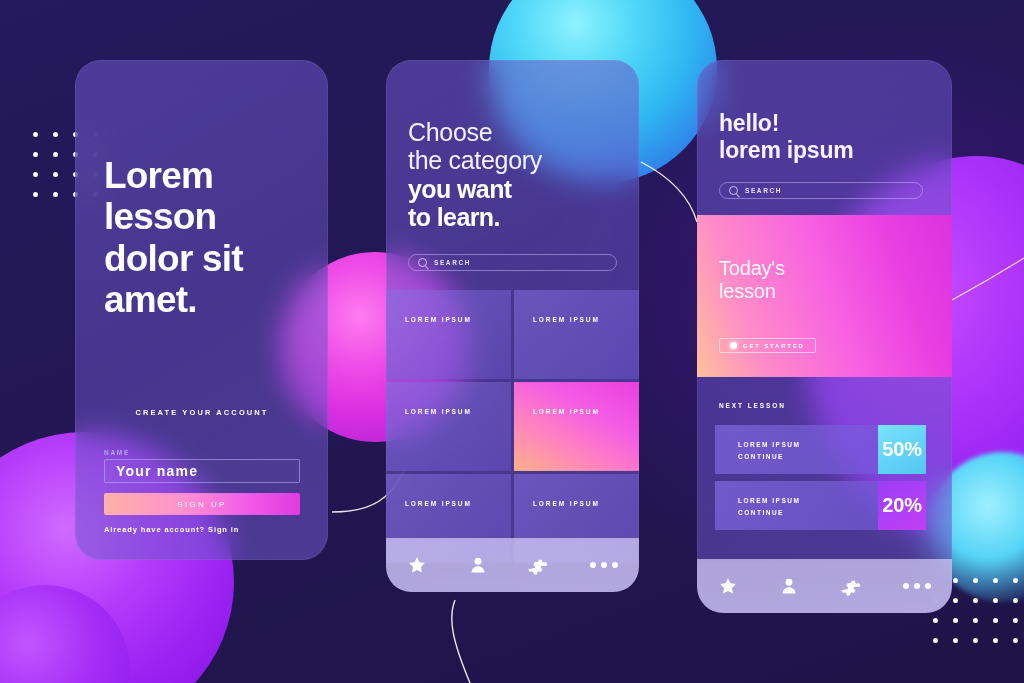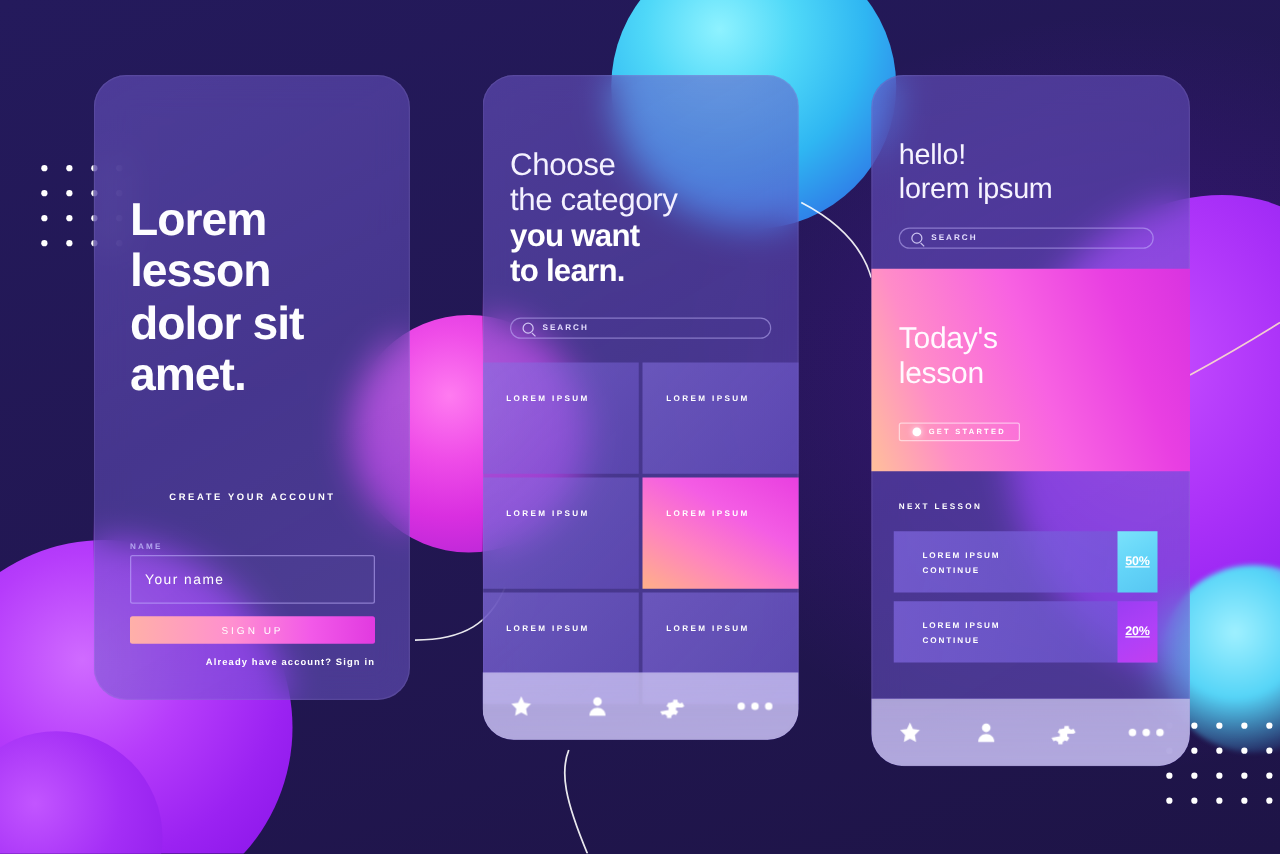--- a/index.html
+++ b/index.html
@@ -130,53 +130,54 @@
     margin-bottom: 32px;
   }
   .field-label {
     color: #b3a6ef;
     font-size: 6.5px;
     font-weight: 700;
     letter-spacing: 1.7px;
     margin-bottom: 3px;
   }
   .field-box {
-    height: 39px;
+    height: 24px;
     border: 1px solid rgba(195,180,255,0.55);
     border-radius: 2px;
     display: flex;
     align-items: center;
     padding: 0 11px;
     margin-bottom: 10px;
     color: #ffffff;
-    font-size: 11px;
+    font-size: 14px;
     letter-spacing: 1.2px;
     box-sizing: border-box;
     background: rgba(255,255,255,0.02);
+    font-weight: bold;
   }
   .btn-signup {
     height: 22px;
     border-radius: 2px;
     background: linear-gradient(90deg, #ffb0a8 0%, #ff8fd0 42%, #f259e8 74%, #e13ae0 100%);
     color: #ffffff;
     font-size: 8px;
     font-weight: 400;
     letter-spacing: 2.4px;
     display: flex;
     align-items: center;
     justify-content: center;
     margin-top: 4px;
     border: none;
     width: 100%;
     font-family: inherit;
     cursor: pointer;
   }
   .signin-row {
     margin-top: 10px;
-    text-align: right;
+    text-align: left;
     color: #ffffff;
     font-size: 7.5px;
     font-weight: 700;
     letter-spacing: 0.9px;
   }
   .signin-row .link { font-weight: 700; }
 
   
   .search-pill {
     height: 17px;
@@ -255,37 +256,37 @@
     font-weight: 700;
     letter-spacing: 1.9px;
   }
 
   
   .p3-head {
     position: absolute;
     left: 22px; top: 50px;
     color: #f6f3ff;
     font-size: 23px;
-    font-weight: 400;
+    font-weight: 700;
     line-height: 1.16;
     letter-spacing: -0.2px;
   }
   #p3-search { position: absolute; left: 22px; top: 122px; width: 204px; }
   .banner {
     position: absolute;
     left: 0; top: 155px;
     width: 100%;
     height: 162px;
     background: linear-gradient(70deg, #ffc09a 0%, #ff8cc8 22%, #f862e2 52%, #e93fe2 78%, #d933e0 100%);
   }
   .banner-title {
     position: absolute;
     left: 22px; top: 42px;
     color: #fff9ff;
-    font-size: 24px;
+    font-size: 20px;
     font-weight: 300;
     line-height: 1.15;
     letter-spacing: -0.2px;
   }
   .btn-started {
     position: absolute;
     left: 22px; top: 123px;
     height: 15px;
     border: 1px solid rgba(255,255,255,0.55);
     border-radius: 2px;
@@ -331,29 +332,28 @@
     flex: 1;
     padding: 14px 0 0 23px;
     box-sizing: border-box;
     color: #ffffff;
     font-size: 6.5px;
     font-weight: 700;
     letter-spacing: 1.5px;
     line-height: 1.9;
   }
   .pct {
-    width: 32px;
+    width: 48px;
     display: flex;
     align-items: center;
     justify-content: center;
     color: #ffffff;
-    font-size: 10px;
+    font-size: 20px;
     font-weight: 700;
     letter-spacing: -0.2px;
-    text-decoration: underline;
   }
   .pct.cyan   { background: linear-gradient(150deg, #7ae2fb 0%, #63d4f8 50%, #57c6f2 100%); }
   .pct.purple { background: linear-gradient(150deg, #9b3df2 0%, #b040f8 55%, #c23ef0 100%); }
 
   
   .navbar {
     position: absolute;
     left: 0; bottom: 0;
     width: 100%;
     height: 54px;

